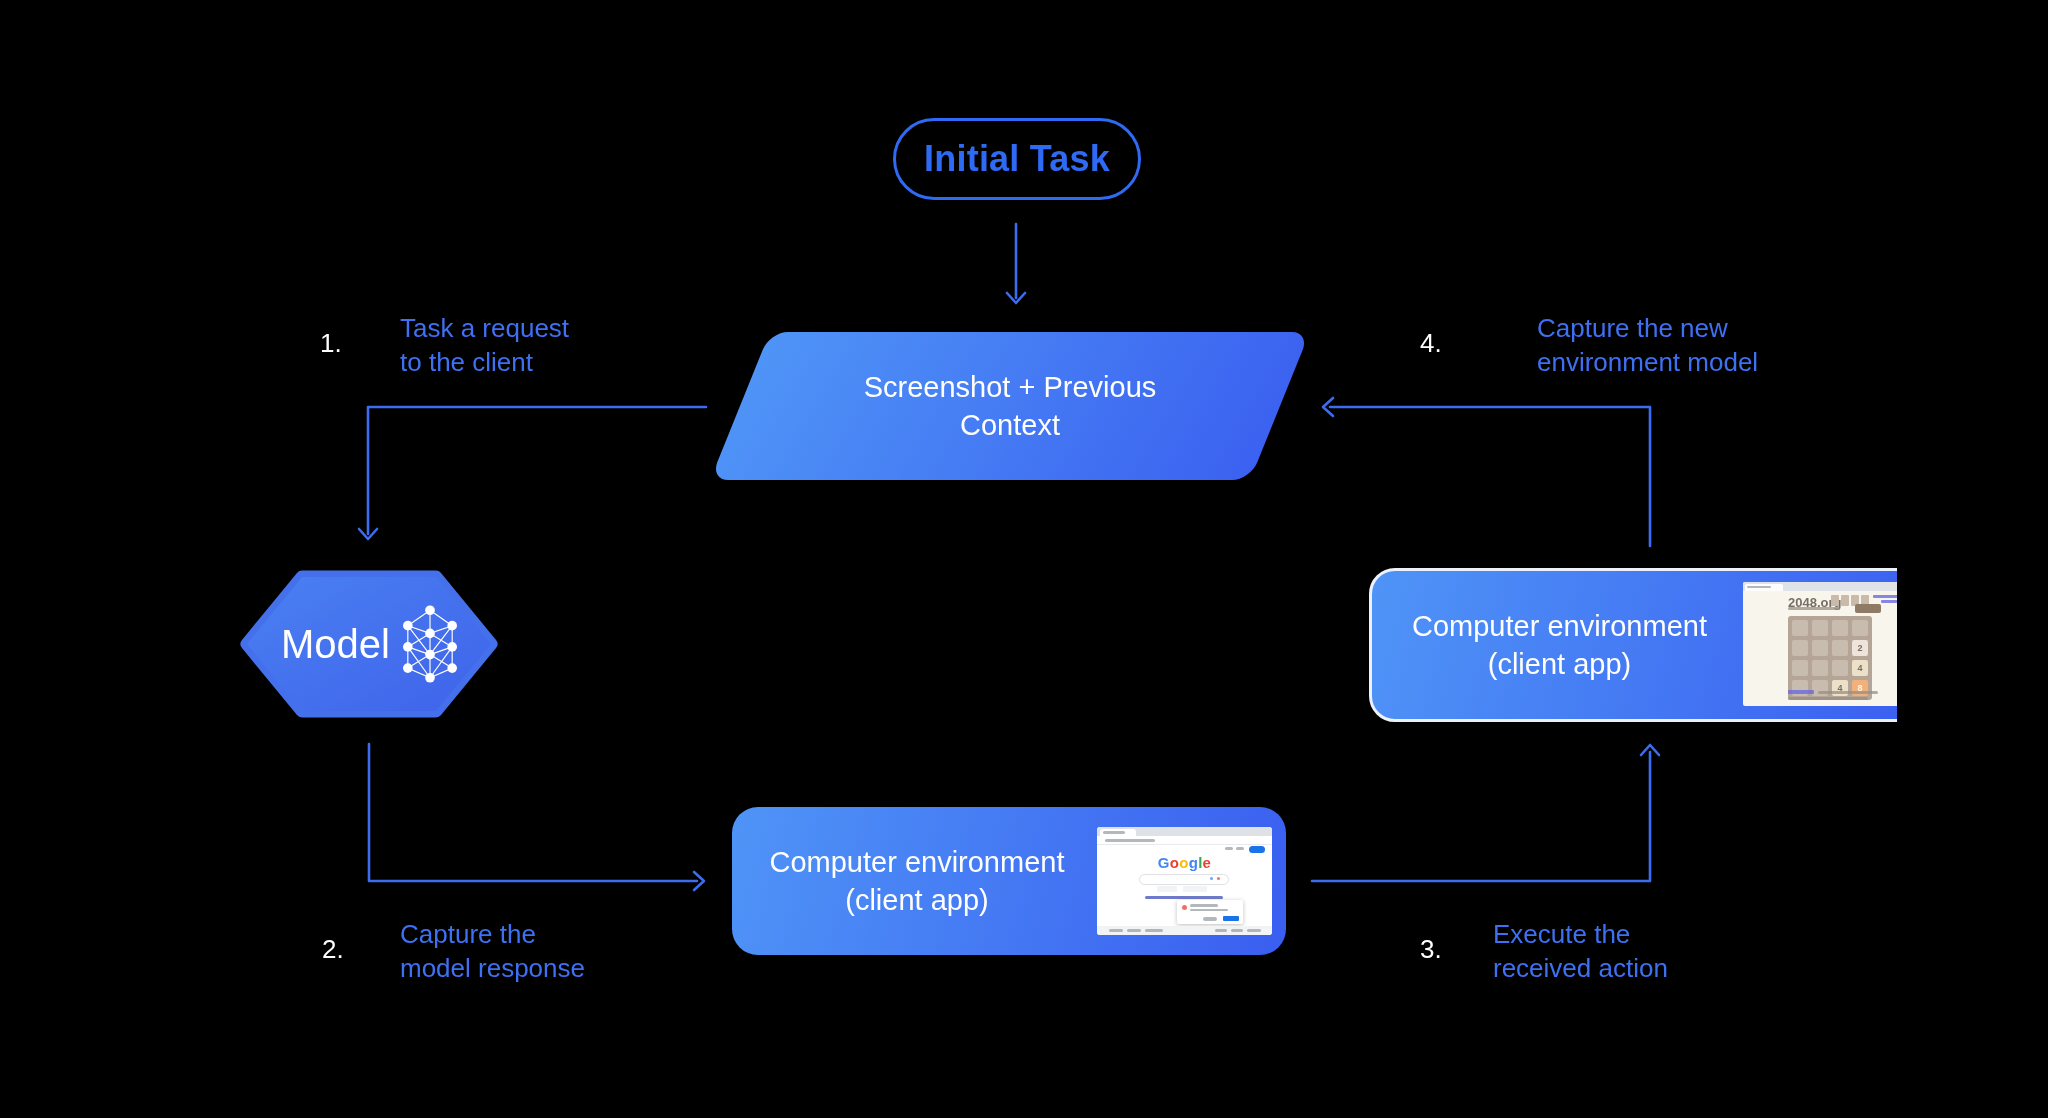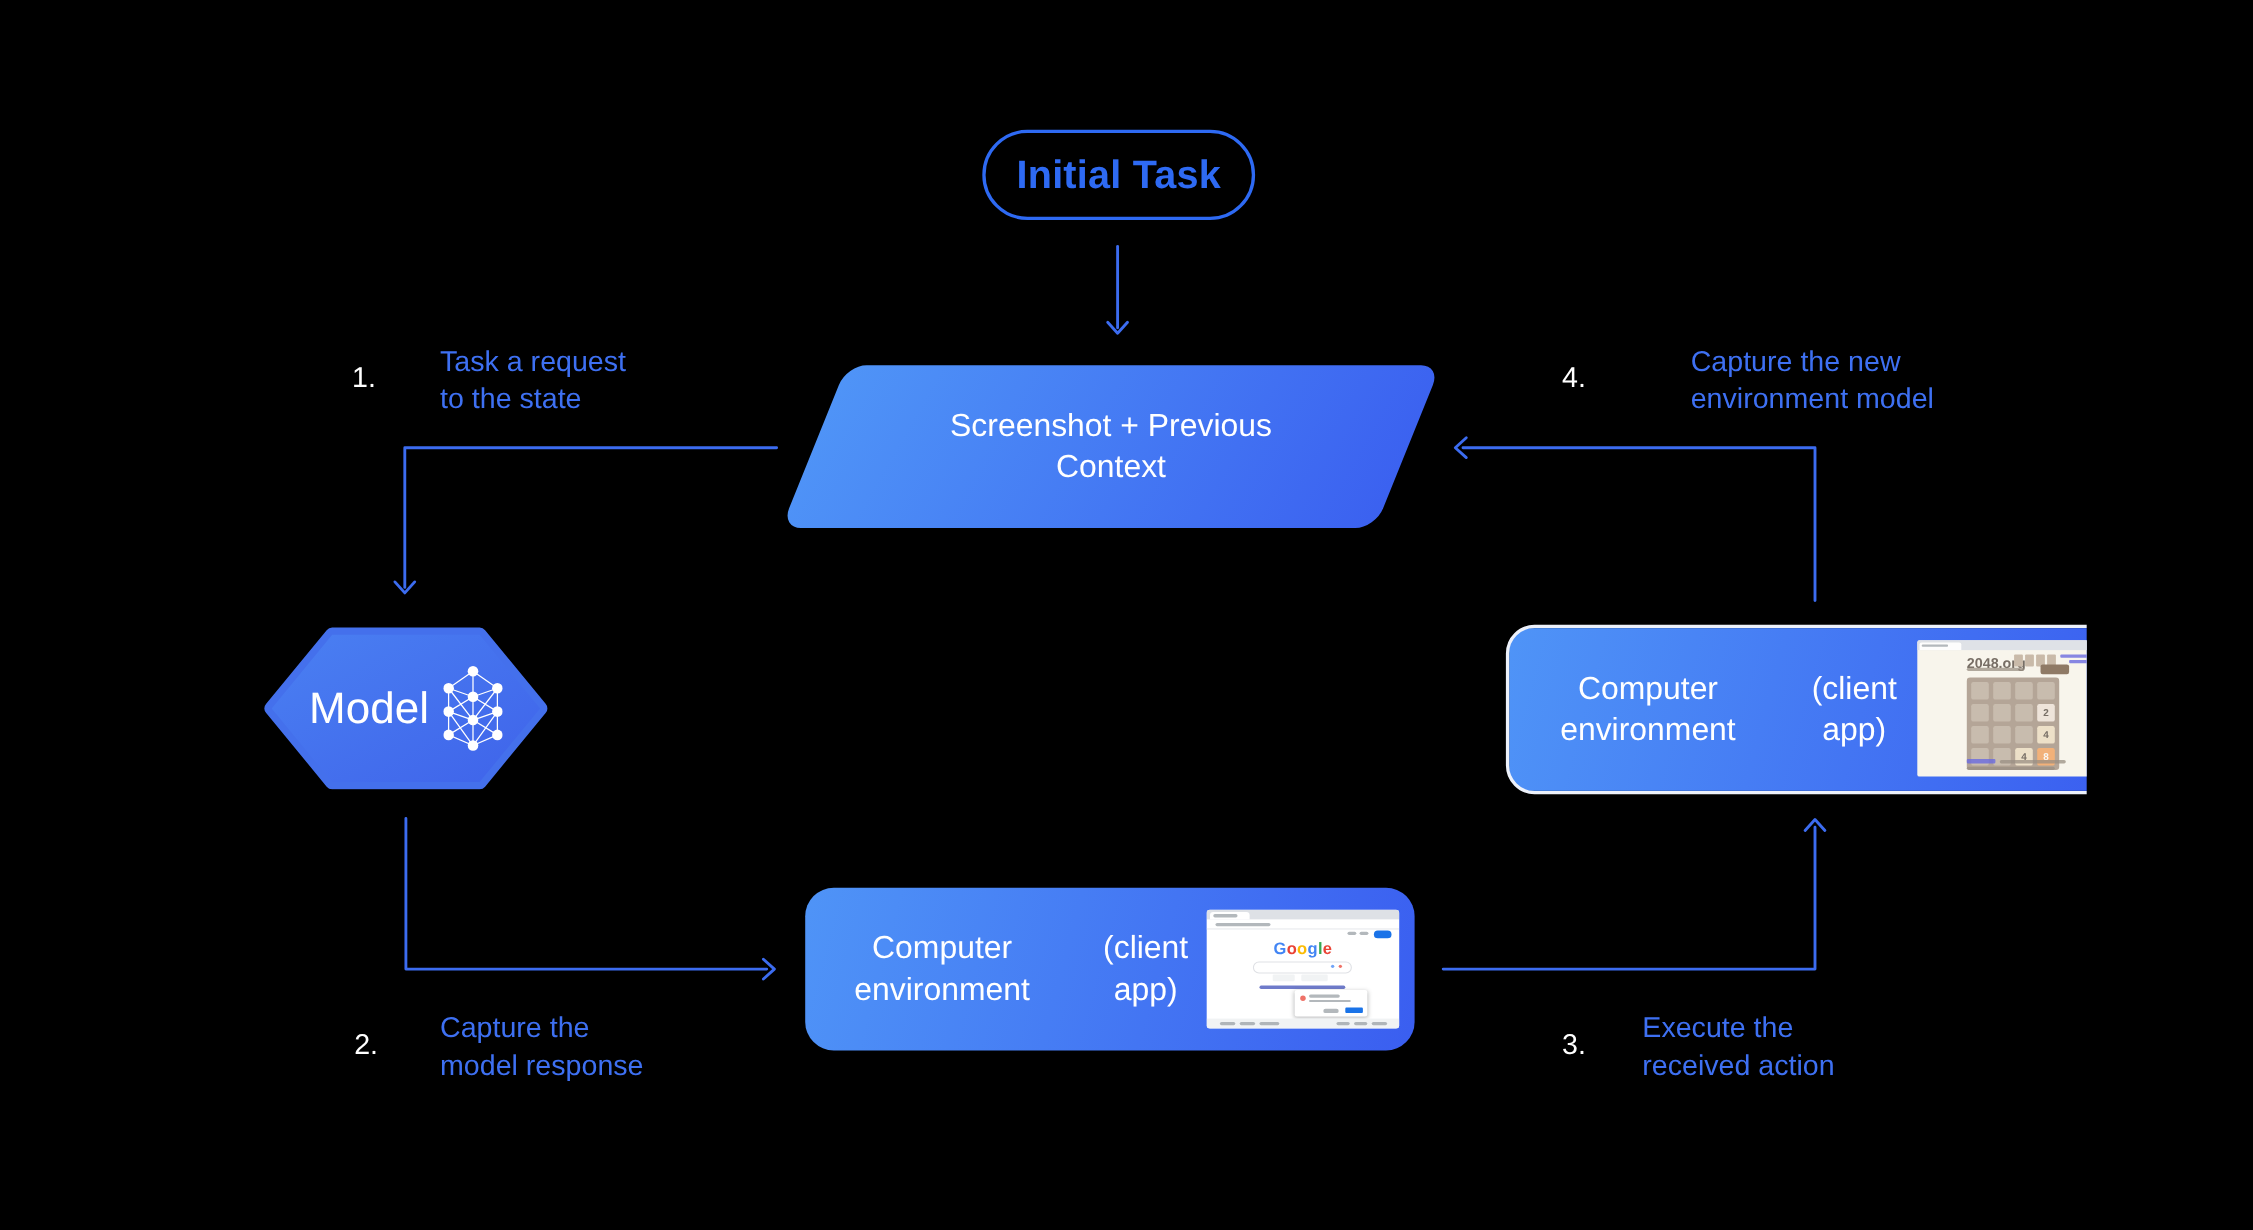--- a/index.html
+++ b/index.html
@@ -26,21 +26,21 @@
   
   .hex-wrap{left:240px;top:570px;width:258px;height:148px;}
   .hex-content{left:240px;top:570px;width:258px;height:148px;display:flex;align-items:center;
                justify-content:center;gap:13px;}
   .hex-content .node-label{font-size:40px;}
 
   
   .env-box{width:554px;height:148px;border-radius:26px;
            background:linear-gradient(105deg,#4f94f7 0%,#3a5ef0 100%);}
   .env-box.bordered{box-sizing:border-box;width:560px;height:154px;border:3px solid #edf1fa;}
-  .env-text{display:flex;align-items:center;justify-content:center;}
+  .env-text{display:flex;flex-direction:column;align-items:center;justify-content:center;}
 
   
   .lbl-num{color:#fff;font-size:26px;font-weight:500;}
   .lbl-text{color:#3e70f2;font-size:26px;font-weight:500;line-height:34px;}
 
   
   .bar{position:absolute;border-radius:2px;background:#9aa0a6;opacity:.75;}
 
   
   .gshot{left:1097px;top:827px;width:175px;height:108px;background:#fff;border-radius:3px;overflow:hidden;}
@@ -216,21 +216,21 @@
       <div class="ztile t8">8</div>
     </div>
     <div class="zlink" style="left:45px;top:108px;width:26px;height:4px;"></div>
     <div class="bar" style="left:75px;top:108.5px;width:60px;height:3px;background:#9a8f83;"></div>
     <div class="bar" style="left:45px;top:115px;width:80px;height:3px;background:#9a8f83;"></div>
   </div>
 
   <div class="abs lbl-num" style="left:320px;top:328px;">1.</div>
   <div class="abs lbl-text" style="left:400px;top:311px;">
     <div>Task a request</div>
-    <div>to the state</div>
+    <div>to the client</div>
   </div>
 
   <div class="abs lbl-num" style="left:322px;top:934px;">2.</div>
   <div class="abs lbl-text" style="left:400px;top:917px;">
     <div>Capture the</div>
     <div>model response</div>
   </div>
 
   <div class="abs lbl-num" style="left:1420px;top:934px;">3.</div>
   <div class="abs lbl-text" style="left:1493px;top:917px;">

